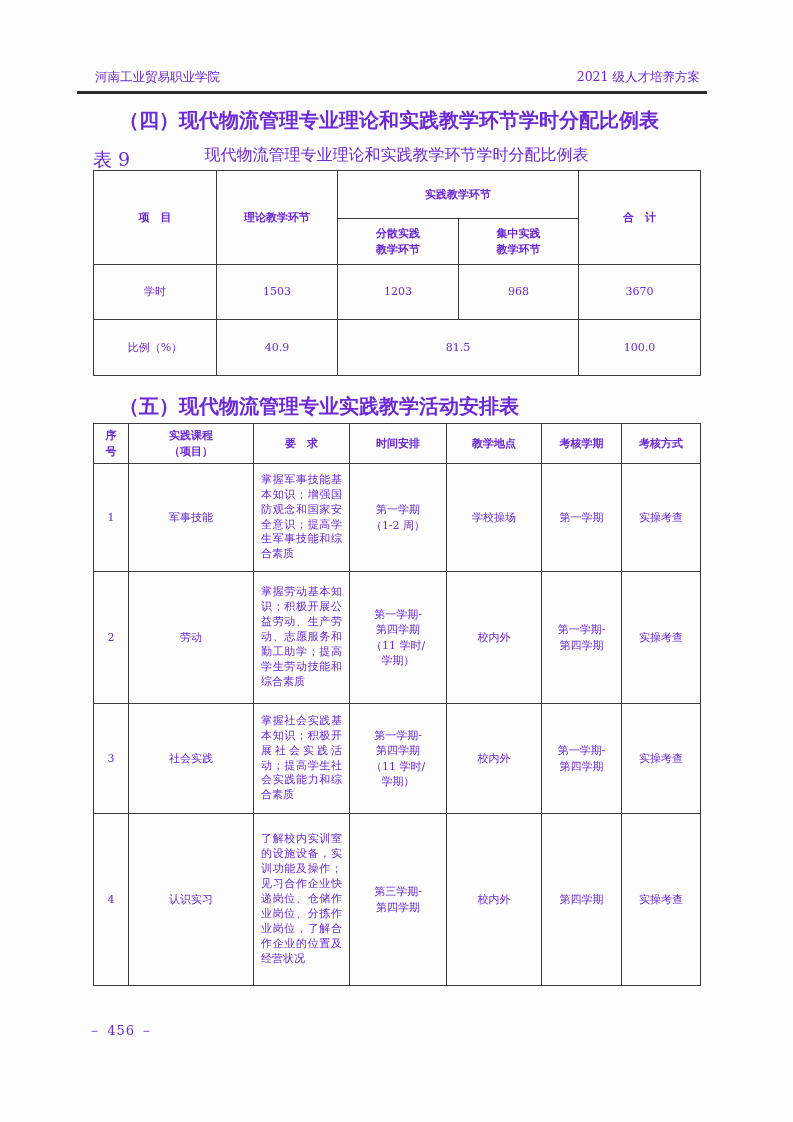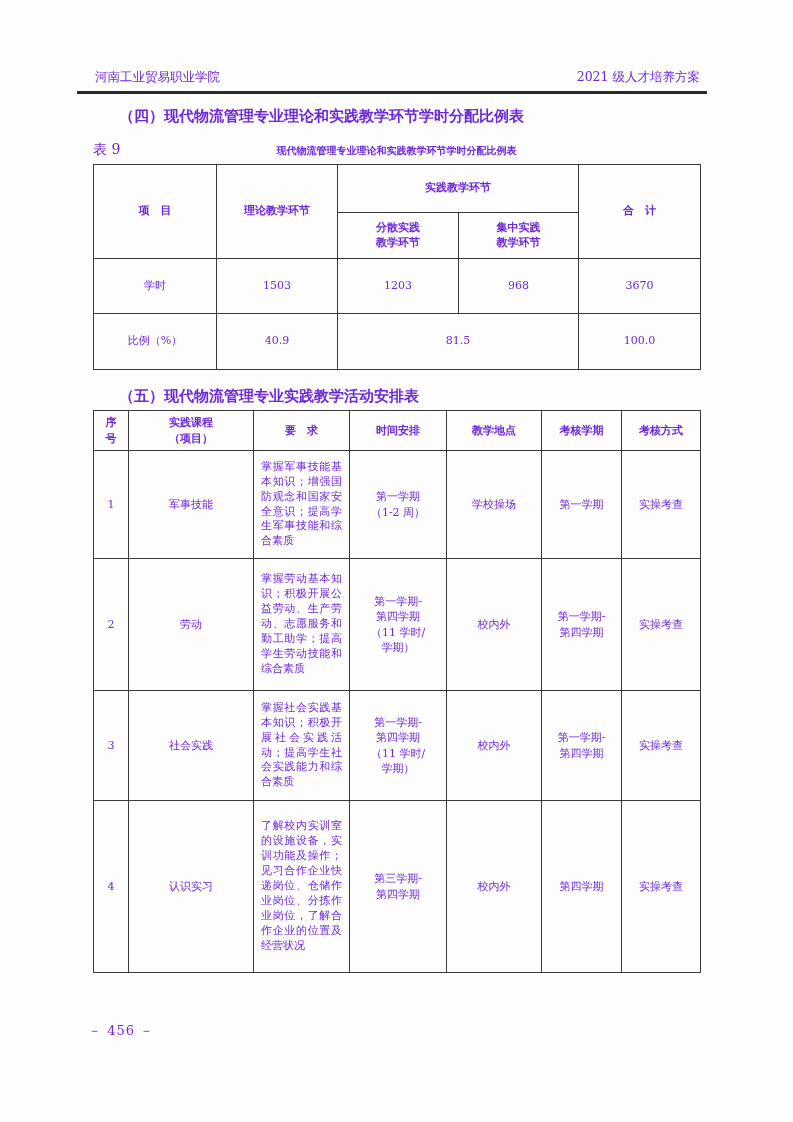--- a/index.html
+++ b/index.html
@@ -18,31 +18,31 @@
     font-size:12.5px; line-height:1.2;
   }
   .header-rule {
     position:absolute; top:91px; left:77px; width:630px; height:2.5px;
     background:#2a2a2a;
   }
   .content { position:absolute; top:100px; left:93px; width:607px; }
 
   .section-heading {
     margin:7px 0 0 0; padding-left:26px;
-    font-size:15px; font-weight:bold; line-height:1.3;
+    font-size:20px; font-weight:bold; line-height:1.3;
   }
   .table-caption {
     position:relative; margin-top:12px; height:20px;
     text-align:center;
   }
   .table-caption .cap-label {
     position:absolute; left:0; top:2px;
-    font-size:14px; font-weight:normal;
-  }
-  .table-caption .cap-title { font-size:10px; font-weight:bold; }
+    font-size:19px; font-weight:normal;
+  }
+  .table-caption .cap-title { font-size:16px; font-weight:normal; }
 
   table { border-collapse:collapse; table-layout:fixed; margin-top:5px; width:607px; }
   th, td {
     border:1.5px solid #3a3a3a;
     font-size:11px; text-align:center; vertical-align:middle;
     padding:2px 4px; line-height:1.4;
     white-space:pre-line;
     overflow:hidden;
   }
   th { font-weight:bold; }

